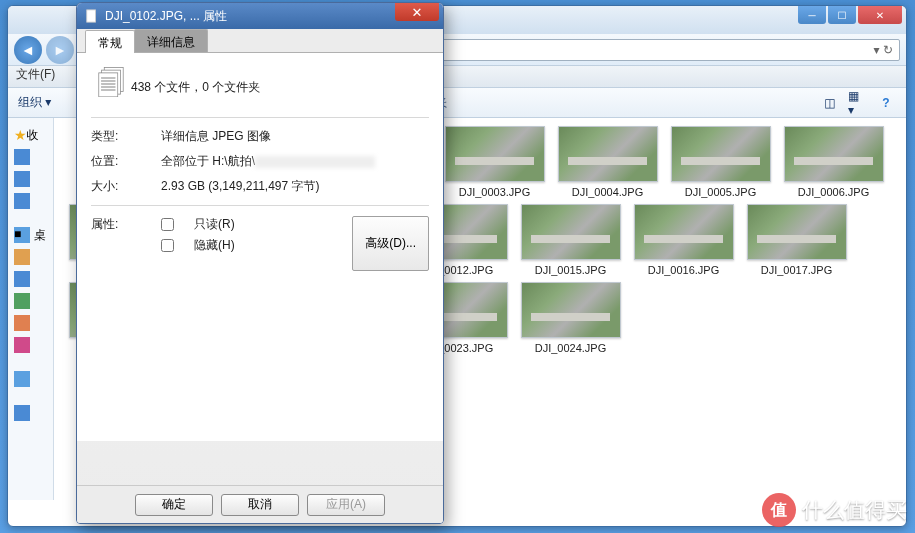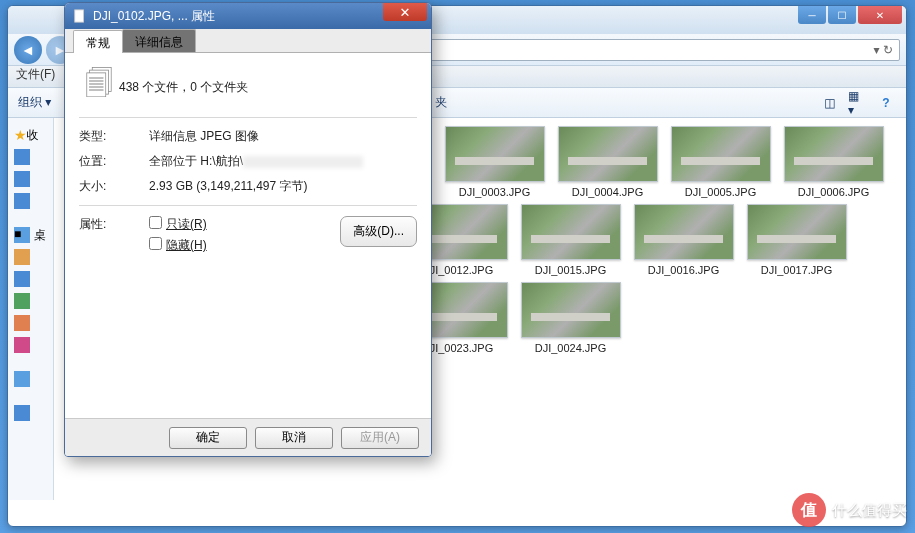--- a/index.html
+++ b/index.html
@@ -32,45 +32,45 @@
 .thumb { width: 105px; display: flex; flex-direction: column; align-items: center; cursor: pointer; }
 .thumb-img { width: 100px; height: 56px; border: 1px solid #c0c8d0; background: linear-gradient(135deg,#6a8a5a 0%,#8aaa7a 30%,#b0b0b0 55%,#7a9a6a 80%); box-shadow: 0 1px 2px rgba(0,0,0,.2); position: relative; overflow: hidden; }
 .thumb-img::before { content:''; position:absolute; left:10%; top:55%; width:80%; height:8px; background:#d0d0c8; }
 .thumb-name { margin-top: 4px; font-size: 11px; color: #222; }
 .statusbar { position: absolute; left: 0; right: 0; bottom: 0; height: 48px; background: linear-gradient(#e8f0f8,#d8e4f0); border-top: 1px solid #c0d0e0; display: flex; align-items: center; padding: 0 10px; gap: 10px; }
 .status-thumb { width: 70px; height: 40px; background: linear-gradient(135deg,#6a8a5a,#b0b0b0); border: 1px solid #a0b0c0; }
 .status-text { color: #1a3a6a; line-height: 1.5; }
 .status-link { color: #1060c0; cursor: pointer; }
 
 
-.dlg { position: absolute; left: 64px; top: 2px; width: 368px; height: 455px; background: linear-gradient(#f4f4f4,#ececec); border: 1px solid #4a6a9a; border-radius: 6px 6px 4px 4px; box-shadow: 4px 6px 16px rgba(0,0,0,.35); overflow: hidden; }
+.dlg { position: absolute; left: 76px; top: 2px; width: 368px; height: 522px; background: linear-gradient(#f4f4f4,#ececec); border: 1px solid #4a6a9a; border-radius: 6px 6px 4px 4px; box-shadow: 4px 6px 16px rgba(0,0,0,.35); overflow: hidden; }
 .dlg-title { height: 26px; background: linear-gradient(#5a8ac8,#3a6aa8); color: #fff; display: flex; align-items: center; padding: 0 8px; position: relative; }
 .dlg-title-icon { width: 14px; height: 14px; margin-right: 6px; }
 .dlg-close { position: absolute; right: 4px; top: 0; width: 44px; height: 18px; background: linear-gradient(#e05a4a,#c03a2a); border-radius: 0 0 3px 3px; color: #fff; display: flex; align-items: center; justify-content: center; cursor: pointer; font-size: 13px; }
 .dlg-tabs { height: 24px; display: flex; padding-left: 8px; background: #ececec; border-bottom: 1px solid #b0b0b0; }
-.dlg-tab { padding: 4px 12px; border: 1px solid #b0b0b0; border-bottom: none; background: #737373; margin-right: -1px; cursor: pointer; border-radius: 2px 2px 0 0; font-size: 12px; }
+.dlg-tab { padding: 4px 12px; border: 1px solid #b0b0b0; border-bottom: none; background: #a3a3a3; margin-right: -1px; cursor: pointer; border-radius: 2px 2px 0 0; font-size: 12px; }
 .dlg-tab.active { background: #fff; position: relative; top: 1px; }
 .dlg-body { padding: 10px 14px; background: #fff; height: 388px; }
 .dlg-row { display: flex; align-items: flex-start; padding: 4px 0; font-size: 12px; color: #222; }
 .dlg-label { width: 70px; }
 .dlg-val { flex: 1; }
 .dlg-icon-big { width: 40px; height: 40px; display: flex; align-items: center; justify-content: center; font-size: 28px; color: #888; }
 .dlg-hr { border: none; border-top: 1px solid #d8d8d8; margin: 6px 0; }
-.chk { display: flex; gap: 4px; margin-bottom: 4px; text-decoration: underline; }
+.chk { display: flex; align-items: center; gap: 20px; margin-bottom: 4px; }
 .chk input { width: 13px; height: 13px; }
-.adv-btn { padding: 6px 12px; border: 1px solid #a0a0a0; background: linear-gradient(#fdfdfd,#e8e8e8); border-radius: 7px; cursor: pointer; font-size: 12px; }
-.dlg-footer { position: absolute; left: 0; right: 0; bottom: 0; height: 38px; background: #ececec; border-top: 1px solid #cacaca; display: flex; align-items: center; justify-content: flex-end; padding: 0 12px; gap: 8px; }
+.adv-btn { padding: 18px 12px; border: 1px solid #a0a0a0; background: linear-gradient(#fdfdfd,#e8e8e8); border-radius: 2px; cursor: pointer; font-size: 12px; }
+.dlg-footer { position: absolute; left: 0; right: 0; bottom: 0; height: 38px; background: #ececec; border-top: 1px solid #cacaca; display: flex; align-items: center; justify-content: center; padding: 0 12px; gap: 8px; }
 .dlg-btn { width: 78px; height: 22px; border: 1px solid #8a8a8a; background: linear-gradient(#fdfdfd,#e4e4e4); border-radius: 3px; cursor: pointer; font-size: 12px; }
 .dlg-btn.disabled { color: #999; }
 .blurred { filter: blur(2px); color: #ddd; background:#eee; display:inline-block; width:120px; height:12px; vertical-align:middle; }
 
 
 .watermark { position: absolute; right: 8px; bottom: 6px; display: flex; align-items: center; gap: 6px; opacity: .85; }
 .wm-circle { width: 34px; height: 34px; border-radius: 50%; background: #e84a4a; color: #fff; display: flex; align-items: center; justify-content: center; font-weight: bold; font-size: 16px; }
-.wm-text { color: #fff; font-size: 15px; font-weight: 500; text-shadow: 0 1px 2px rgba(0,0,0,.5); }
+.wm-text { color: #fff; font-size: 21px; font-weight: 500; text-shadow: 0 1px 2px rgba(0,0,0,.5); }
 </style>
 </head>
 <body>
 
 <div class="explorer">
   <div class="explorer-titlebar">
     <div class="win-controls">
       <div class="win-btn win-min">─</div>
       <div class="win-btn win-max">☐</div>
       <div class="win-btn win-close">✕</div>

